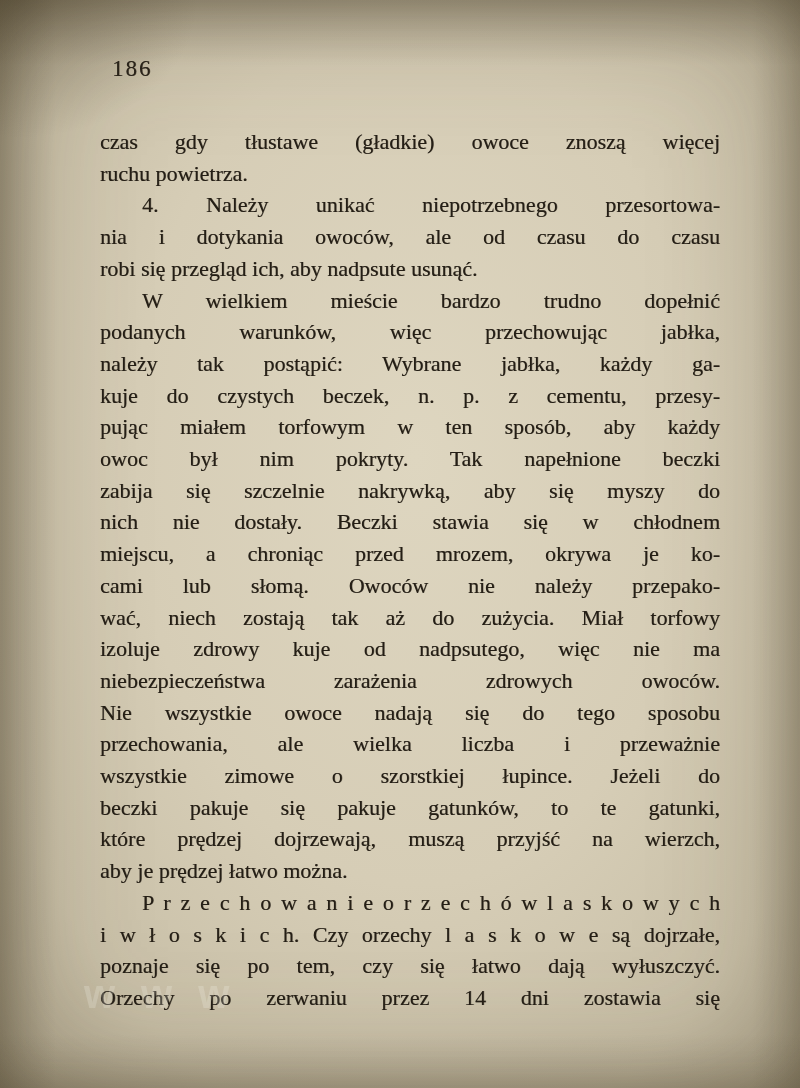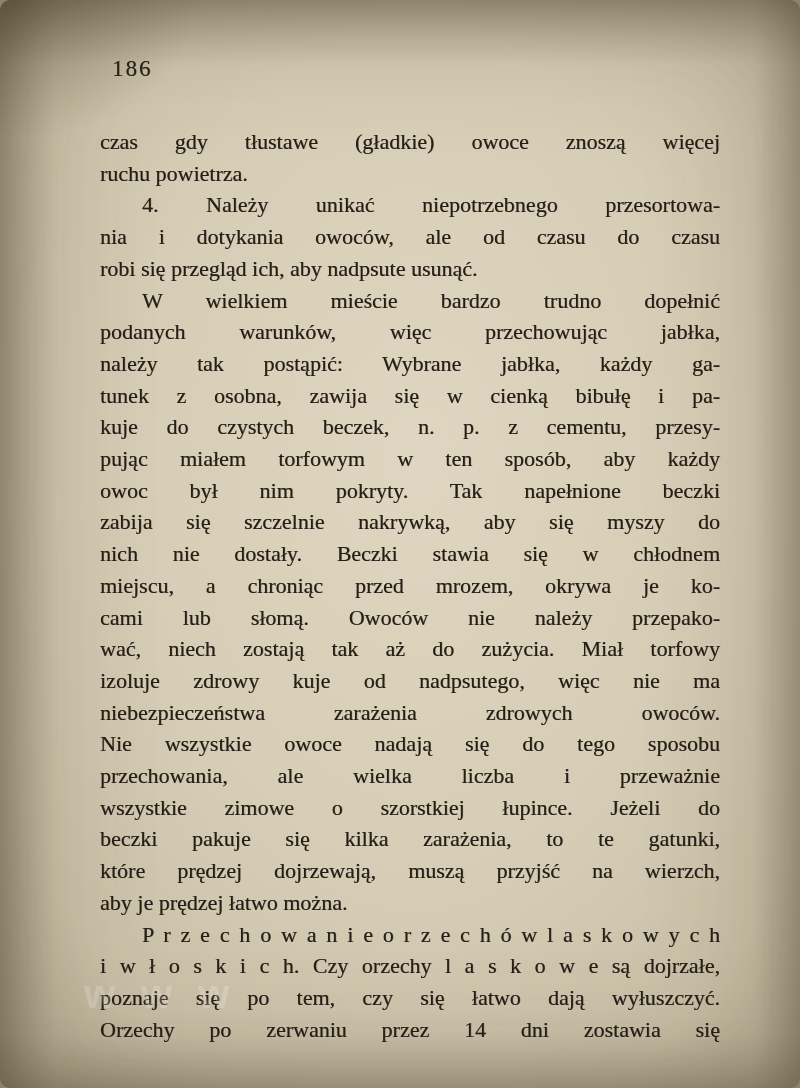--- a/index.html
+++ b/index.html
@@ -6,21 +6,20 @@
   body{
     width:800px;height:1088px;overflow:hidden;
     background:#8a8272;
     font-family:"Liberation Serif","DejaVu Serif",serif;
   }
   .page{
     position:relative;width:800px;height:1088px;
     background:radial-gradient(ellipse at 52% 42%, #ded6c0 0%, #d6cdb6 48%, #c9c0a8 78%, #b3aa92 100%);
     box-shadow:inset 0 0 140px rgba(70,58,34,0.38), inset 0 0 36px rgba(70,58,34,0.22);
     overflow:hidden;
-    border-radius:10px;
   }
   .page::before{ 
     content:"";position:absolute;inset:0;pointer-events:none;
     background:
       linear-gradient(to bottom, rgba(60,50,30,0.28), rgba(60,50,30,0) 6%),
       linear-gradient(to right, rgba(60,50,30,0.22), rgba(60,50,30,0) 7%),
       linear-gradient(to left, rgba(60,50,30,0.16), rgba(60,50,30,0) 6%),
       linear-gradient(to top, rgba(60,50,30,0.14), rgba(60,50,30,0) 5%);
   }
   .page::after{ 
@@ -60,35 +59,34 @@
 
   <div class="text-block" id="text-block">
       <div class="line">czas gdy tłustawe (gładkie) owoce znoszą więcej</div>
       <div class="line end">ruchu powietrza.</div>
       <div class="line indent">4. Należy unikać niepotrzebnego przesortowa-</div>
       <div class="line">nia i dotykania owoców, ale od czasu do czasu</div>
       <div class="line end">robi się przegląd ich, aby nadpsute usunąć.</div>
       <div class="line indent">W wielkiem mieście bardzo trudno dopełnić</div>
       <div class="line">podanych warunków, więc przechowując jabłka,</div>
       <div class="line">należy tak postąpić: Wybrane jabłka, każdy ga-</div>
-      <div class="line">tunek z osobna, zawija się w cienką bibułę i pa-</div>
       <div class="line">kuje do czystych beczek, n. p. z cementu, przesy-</div>
       <div class="line">pując miałem torfowym w ten sposób, aby każdy</div>
       <div class="line">owoc był nim pokryty. Tak napełnione beczki</div>
       <div class="line">zabija się szczelnie nakrywką, aby się myszy do</div>
       <div class="line">nich nie dostały. Beczki stawia się w chłodnem</div>
       <div class="line">miejscu, a chroniąc przed mrozem, okrywa je ko-</div>
       <div class="line">cami lub słomą. Owoców nie należy przepako-</div>
       <div class="line">wać, niech zostają tak aż do zużycia. Miał torfowy</div>
       <div class="line">izoluje zdrowy kuje od nadpsutego, więc nie ma</div>
       <div class="line">niebezpieczeństwa zarażenia zdrowych owoców.</div>
       <div class="line">Nie wszystkie owoce nadają się do tego sposobu</div>
       <div class="line">przechowania, ale wielka liczba i przeważnie</div>
       <div class="line">wszystkie zimowe o szorstkiej łupince. Jeżeli do</div>
-      <div class="line">beczki pakuje się kilka zarażenia, to te gatunki,</div>
+      <div class="line">beczki pakuje się pakuje gatunków, to te gatunki,</div>
       <div class="line">które prędzej dojrzewają, muszą przyjść na wierzch,</div>
       <div class="line end">aby je prędzej łatwo można.</div>
       <div class="line indent">P r z e c h o w a n i e  o r z e c h ó w  l a s k o w y c h</div>
       <div class="line">i  w ł o s k i c h.  Czy orzechy  l a s k o w e  są dojrzałe,</div>
       <div class="line">poznaje się po tem, czy się łatwo dają wyłuszczyć.</div>
       <div class="line">Orzechy po zerwaniu przez 14 dni zostawia się</div>
     </div>
 
   <div class="watermark">www</div>
 </div>

